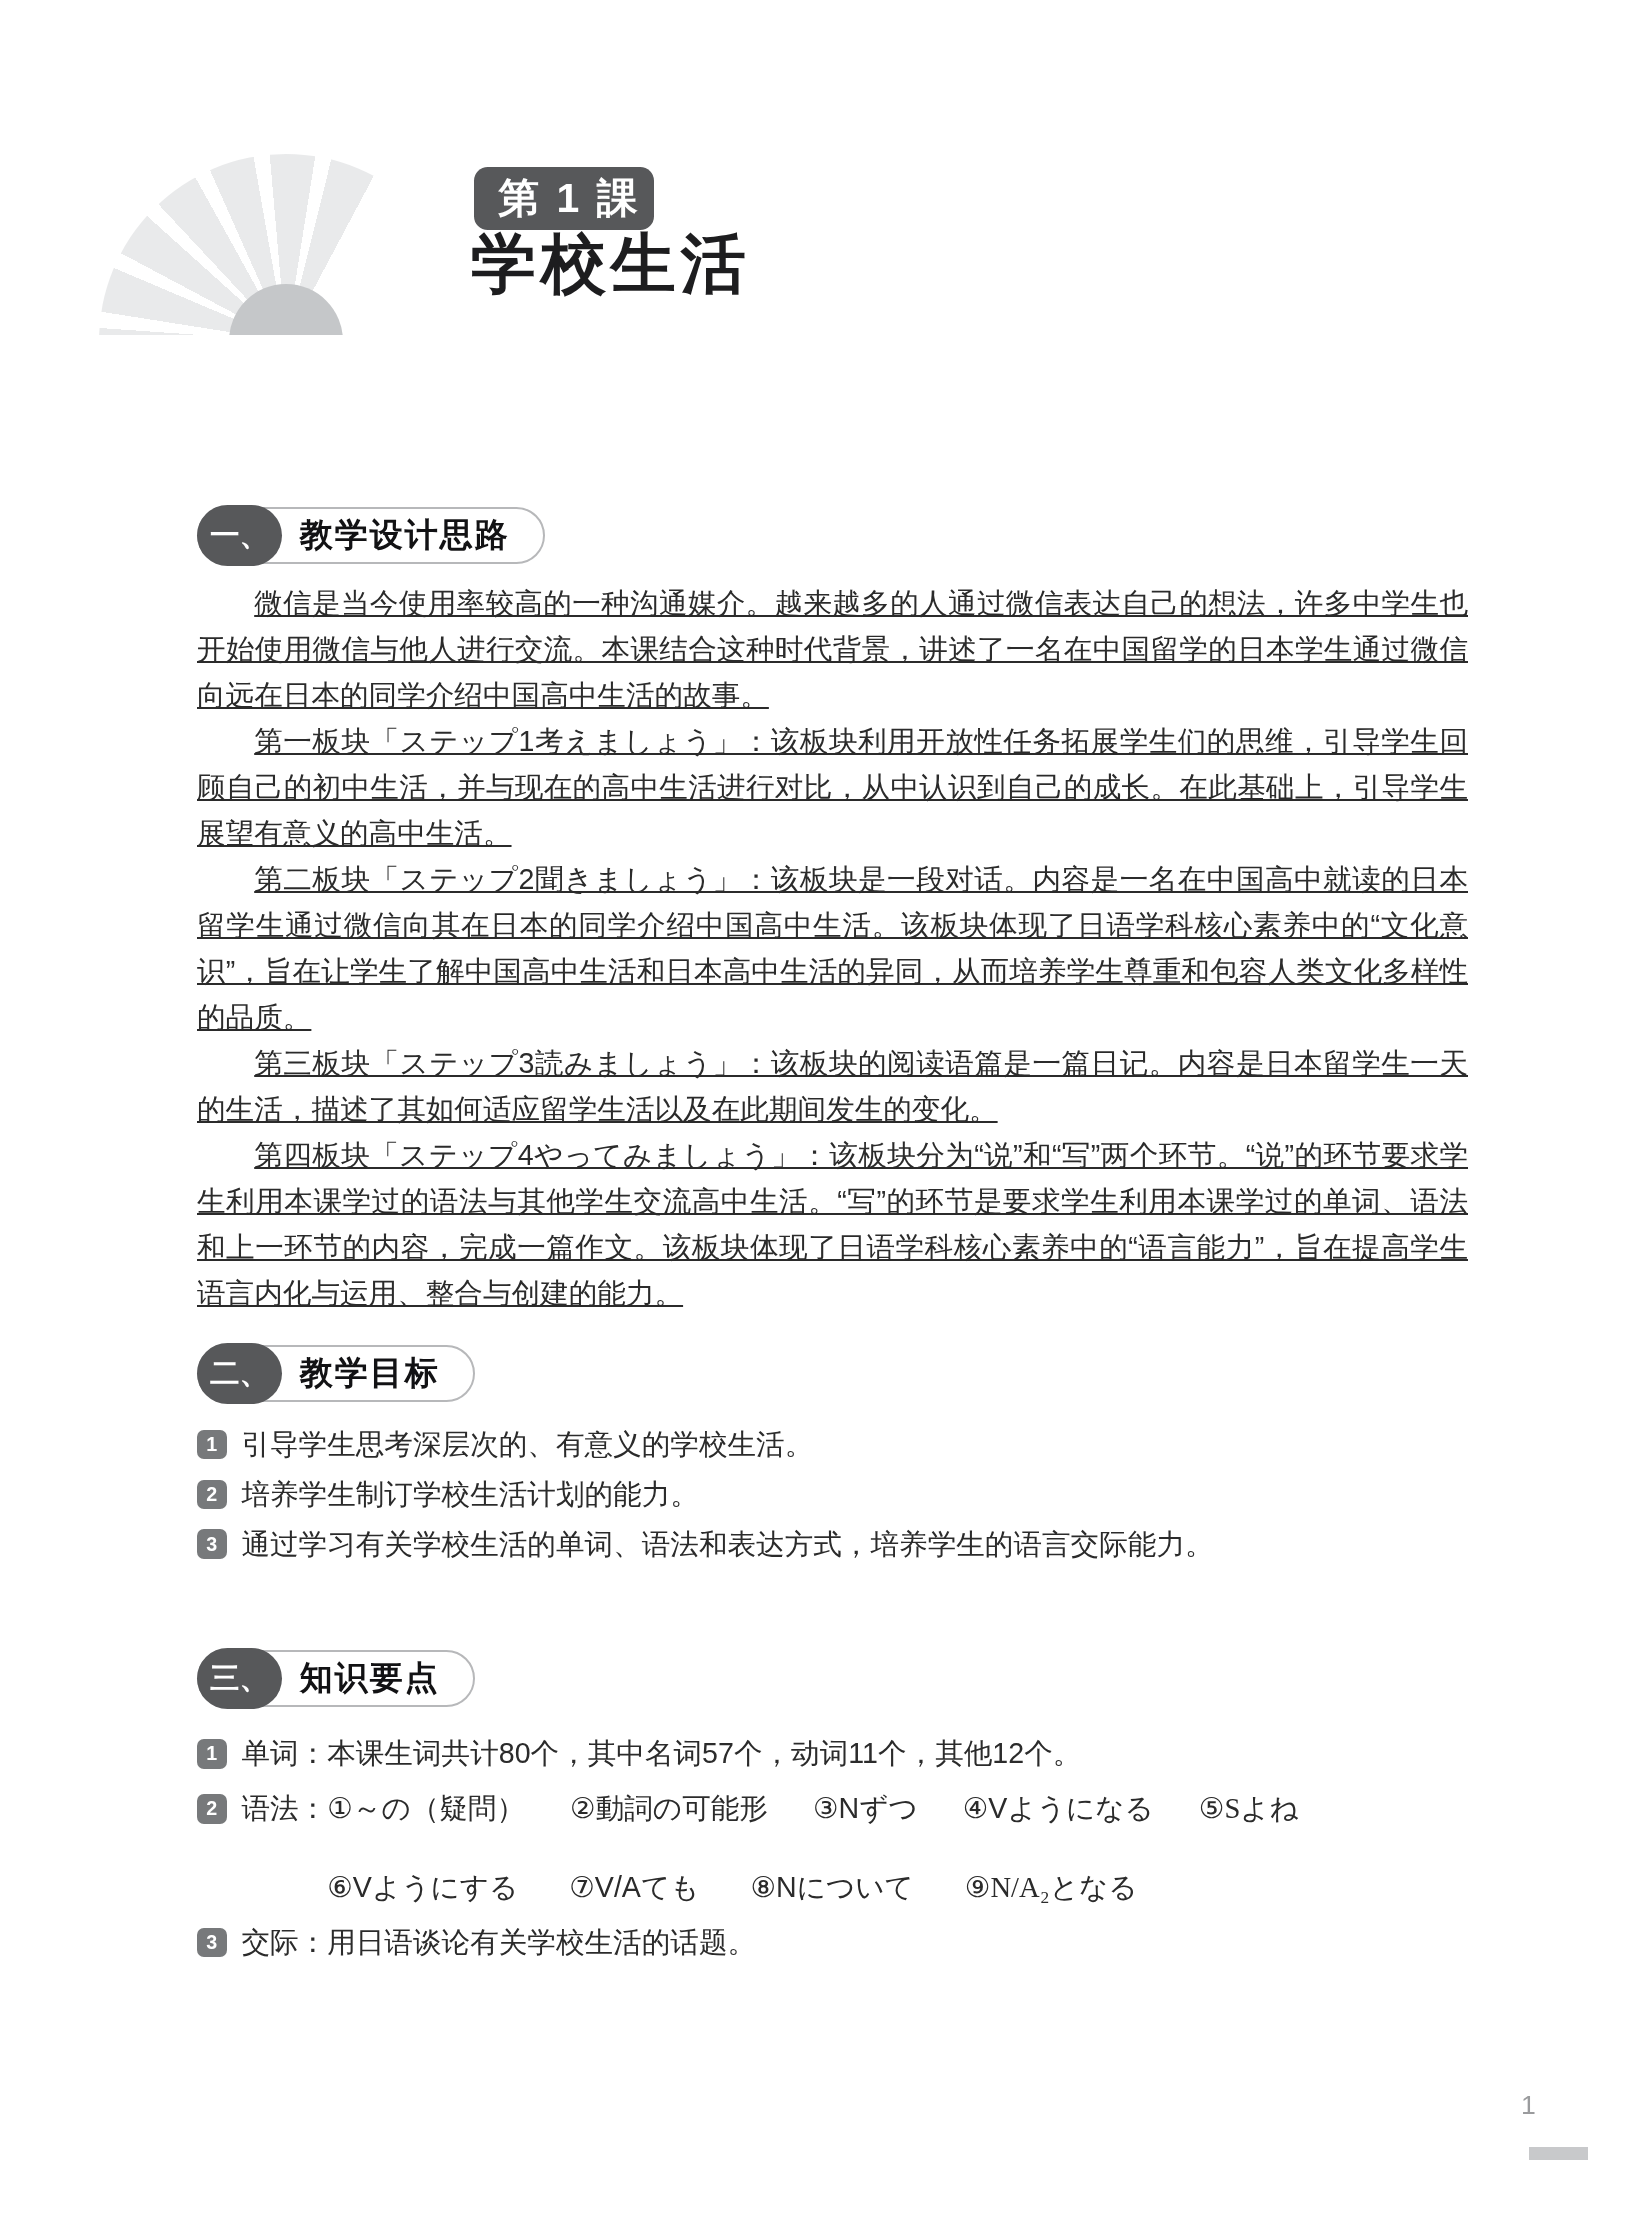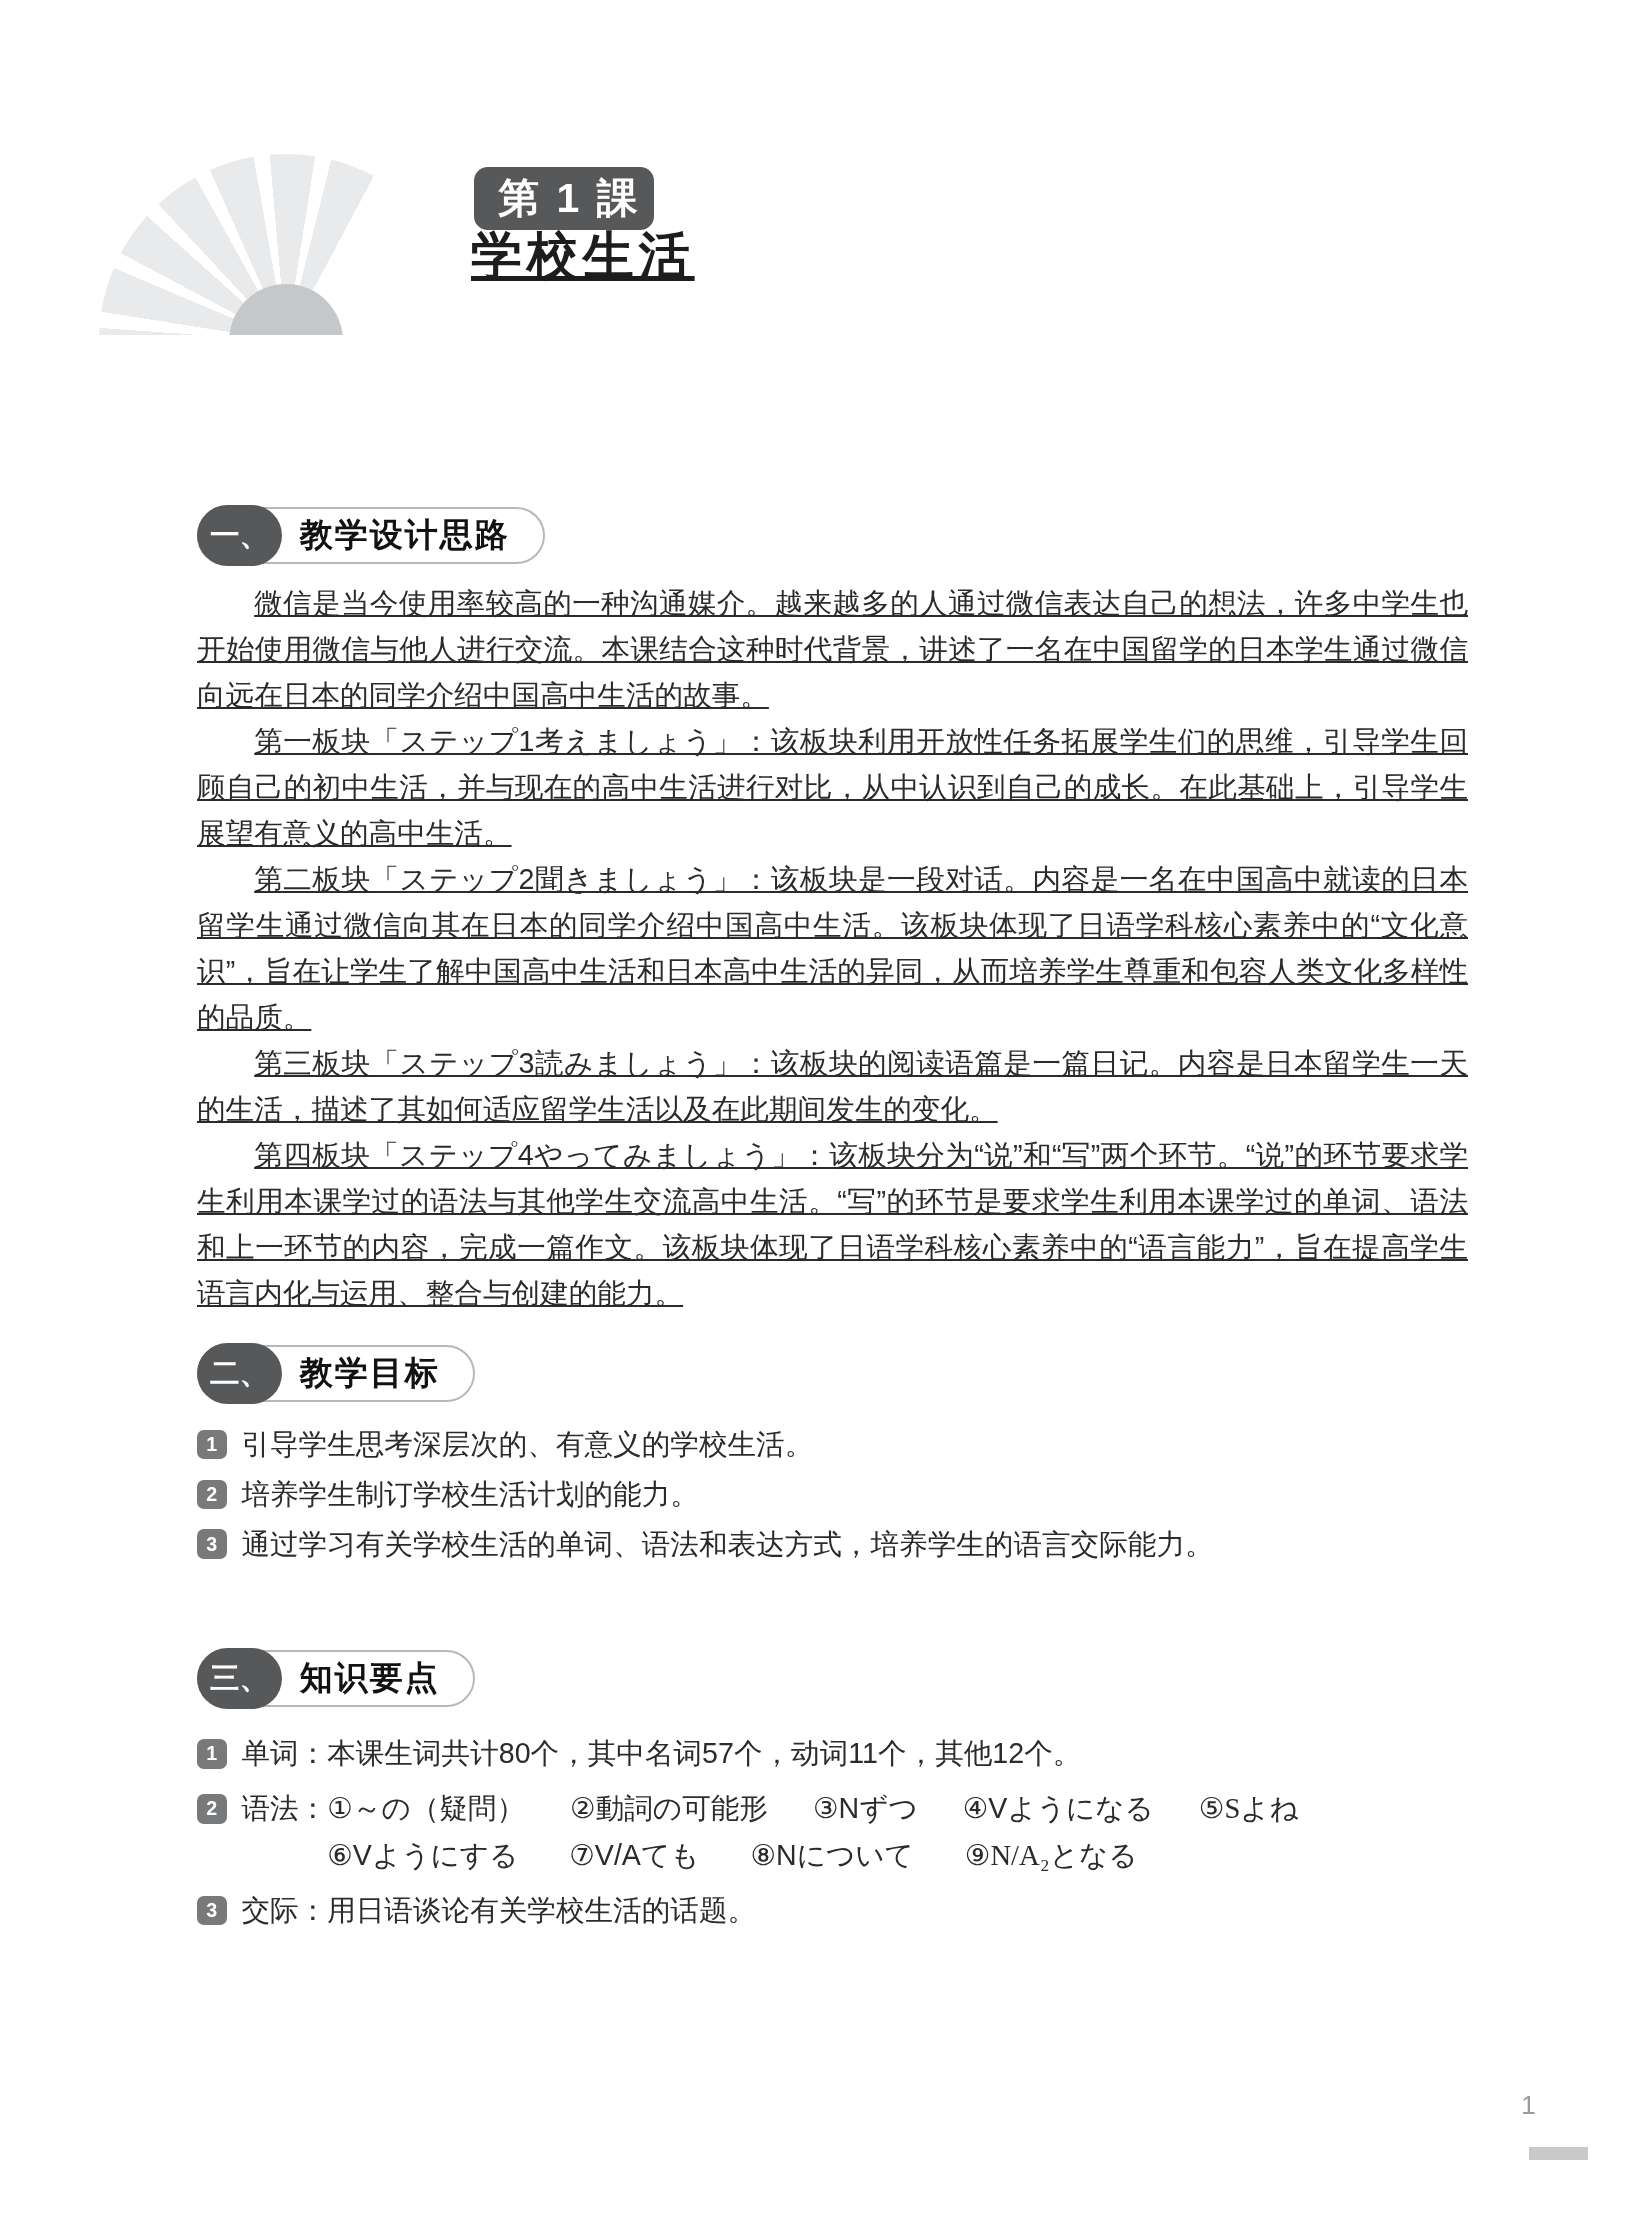--- a/index.html
+++ b/index.html
@@ -30,21 +30,21 @@
   }
 
   .lesson-badge {
     position:absolute; left:474px; top:167px; width:169px; height:63px;
     background:#57585a; border-radius:13.8px; color:#ffffff;
     display:flex; align-items:center; justify-content:center;
     font-size:41px; font-weight:bold; letter-spacing:3px;padding-left:11px;
   }
   .lesson-title {
     position:absolute; left:471px; top:225px;
-    font-size:51px; font-weight:bold; color:#1d1d1f; letter-spacing:4.9px; line-height:1.2;text-decoration:underline;
+    font-size:65px; font-weight:bold; color:#1d1d1f; letter-spacing:4.9px; line-height:1.2;
   }
 
   
   .sec-header {
     display:inline-flex; align-items:center; box-sizing:border-box;
     border:2px solid #b7b8ba; border-radius:30.5px; height:57px;
     padding-right:33px; background:#ffffff;
   }
   .sec-badge {
     display:flex; align-items:center; justify-content:center; box-sizing:border-box;
@@ -73,21 +73,21 @@
   }
   .num-badge {
     flex:0 0 auto; width:29.6px; height:29.6px; margin:3.9px 14.8px 0 0;
     background:#77797b; border-radius:6.9px; color:#ffffff;
     font-size:19.7px; font-weight:bold;
     display:flex; align-items:center; justify-content:center;
   }
   .k-item { line-height:47px; margin-bottom:7.9px; }
   .k-item .num-badge { margin-top:8.9px; }
   .k-label { flex:0 0 auto; white-space:nowrap; }
-  .grammar-col { display:flex; flex-direction:column; }
+  .grammar-col { display:flex; flex-direction:column;gap:32px; }
   .grammar-row { display:flex; line-height:47px; }
   .grammar-row.r1 > span { margin-right:45px; }
   .grammar-row.r2 > span { margin-right:51px; }
   .grammar-row > span:last-child { margin-right:0;font-family:Liberation Serif, serif; }
 
   
   .page-num { position:absolute; left:1521px; top:2090px; font-size:26.6px; color:#9a9b9d; }
   .page-bar { position:absolute; left:1529px; top:2147px; width:59px; height:12.8px; background:#c8c9cb; }
 </style>
 </head>

